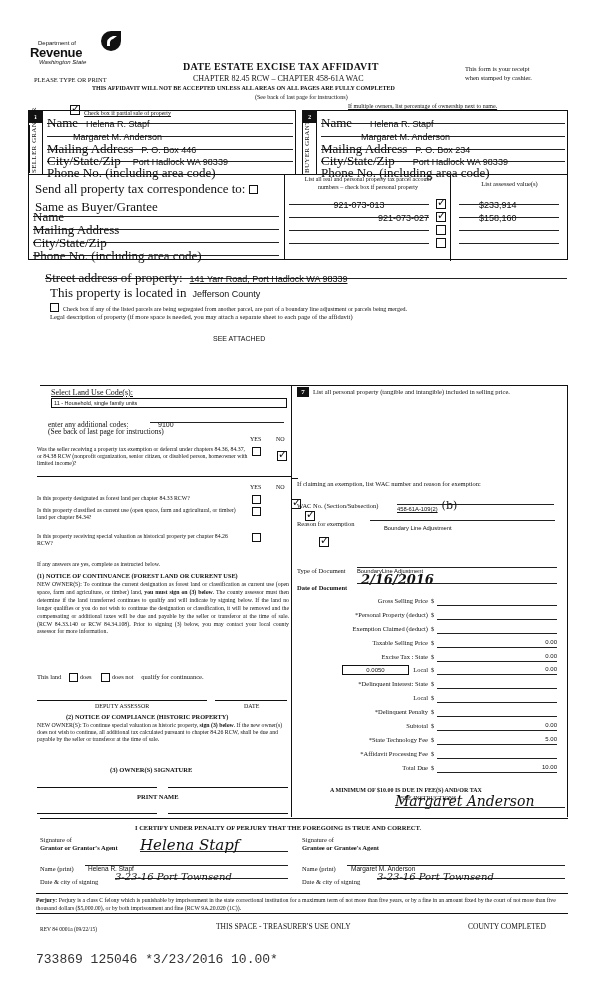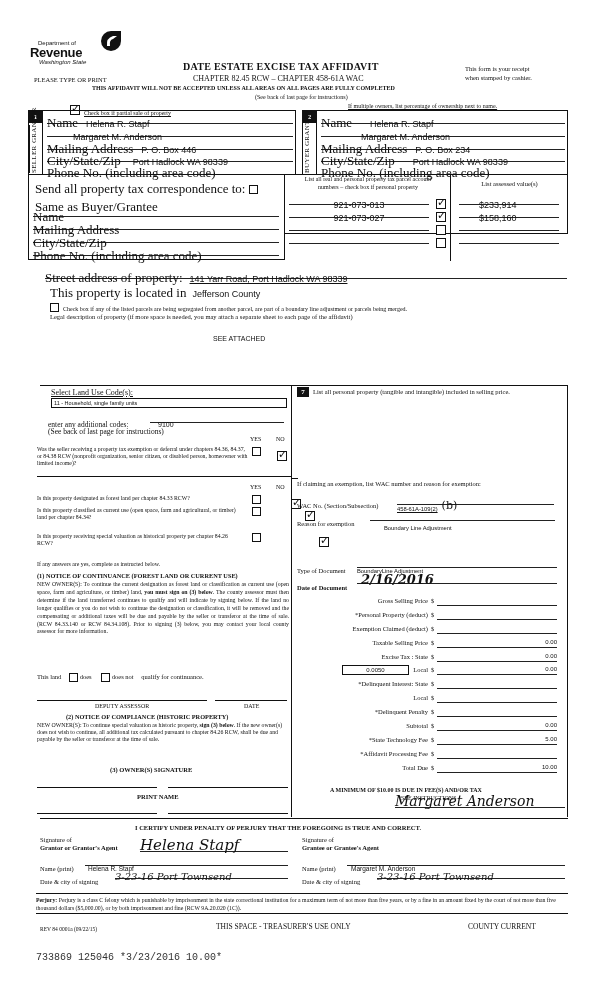--- a/index.html
+++ b/index.html
@@ -109,33 +109,33 @@
     <span class="lbl serif">Send all property tax correspondence to:</span>
     <span class="box" style="width:9px;height:9px;"></span>
     <span class="lbl serif">Same as Buyer/Grantee</span>
   </div>
   <div class="abs" style="left:4px;top:32px;width:246px;border-bottom:1px solid #222;height:10px;"><span class="lbl serif">Name</span></div>
   <div class="abs" style="left:4px;top:45px;width:246px;border-bottom:1px solid #222;height:10px;"><span class="lbl serif">Mailing Address</span></div>
   <div class="abs" style="left:4px;top:58px;width:246px;border-bottom:1px solid #222;height:10px;"><span class="lbl serif">City/State/Zip</span></div>
   <div class="abs" style="left:4px;top:71px;width:246px;border-bottom:1px solid #222;height:10px;"><span class="lbl serif">Phone No. (including area code)</span></div>
 </div>
 
-<div class="abs" style="left:285px;top:174px;width:283px;height:60px;border:1px solid #111;border-left:none;">
+<div class="abs" style="left:285px;top:174px;width:283px;height:86px;border:1px solid #111;border-left:none;">
   <div class="abs" style="left:165px;top:0;width:1px;height:86px;background:#111;"></div>
   <div class="abs serif" style="left:2px;top:1px;width:162px;text-align:center;font-size:6px;">List all real and personal property tax parcel account</div>
   <div class="abs serif" style="left:2px;top:9px;width:162px;text-align:center;font-size:6px;">numbers – check box if personal property</div>
   <div class="abs serif" style="left:166px;top:5px;width:117px;text-align:center;font-size:6.5px;">List assessed value(s)</div>
 
   <div class="abs" style="left:4px;top:19px;width:275px;height:13px;">
     <div class="abs line" style="left:0;top:0;width:140px;height:11px;text-align:center;"><span class="val">921-073-013</span></div>
     <span class="abs cbox checked" style="left:147px;top:1px;"></span>
     <div class="abs line" style="left:170px;top:0;width:100px;height:11px;"><span class="val" style="margin-left:20px;">$233,914</span></div>
   </div>
   <div class="abs" style="left:4px;top:32px;width:275px;height:13px;">
-    <div class="abs line" style="left:0;top:0;width:140px;height:11px;text-align:center;"><span class="val">921-073-027</span></div>
+    <div class="abs line" style="left:0;top:0;width:140px;height:11px;text-align:right;"><span class="val">921-073-027</span></div>
     <span class="abs cbox checked" style="left:147px;top:1px;"></span>
     <div class="abs line" style="left:170px;top:0;width:100px;height:11px;"><span class="val" style="margin-left:20px;">$158,160</span></div>
   </div>
   <div class="abs" style="left:4px;top:45px;width:275px;height:13px;">
     <div class="abs line" style="left:0;top:0;width:140px;height:11px;"></div>
     <span class="abs cbox" style="left:147px;top:1px;"></span>
     <div class="abs line" style="left:170px;top:0;width:100px;height:11px;"></div>
   </div>
   <div class="abs" style="left:4px;top:58px;width:275px;height:13px;">
     <div class="abs line" style="left:0;top:0;width:140px;height:11px;"></div>
@@ -354,17 +354,17 @@
 
 <div class="abs" style="left:36px;top:893px;width:532px;height:1px;background:#111;"></div>
 <div class="abs serif" style="left:36px;top:896px;width:532px;font-size:5.8px;line-height:8px;">
   <b>Perjury:</b><span> Perjury is a class C felony which is punishable by imprisonment in the state correctional institution for a maximum term of not more than five years, or by a fine in an amount fixed by the court of not more than five thousand dollars ($5,000.00), or by both imprisonment and fine (RCW 9A.20.020 (1C)).</span>
 </div>
 <div class="abs" style="left:36px;top:913px;width:532px;height:1px;background:#111;"></div>
 
 
 <div class="abs serif" style="left:40px;top:926px;font-size:5.5px;">REV 84 0001a (09/22/15)</div>
 <div class="abs serif" style="left:216px;top:922px;font-size:7.5px;">THIS SPACE - TREASURER'S USE ONLY</div>
-<div class="abs serif" style="left:468px;top:922px;font-size:7.5px;">COUNTY CURRENT</div>
-<div class="abs mono" style="left:36px;top:952px;font-size:10px;color:#333;">733869 125046 *3/23/2016 10.00*</div>
+<div class="abs serif" style="left:468px;top:922px;font-size:7.5px;">COUNTY COMPLETED</div>
+<div class="abs mono" style="left:36px;top:952px;font-size:13px;color:#333;">733869 125046 *3/23/2016 10.00*</div>
 
 
 
 
 </body></html>

